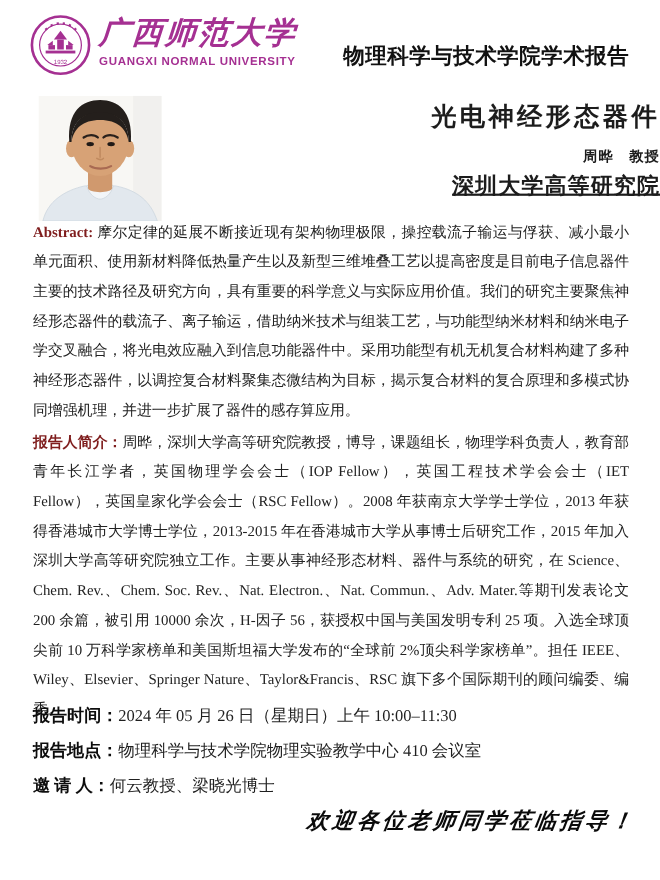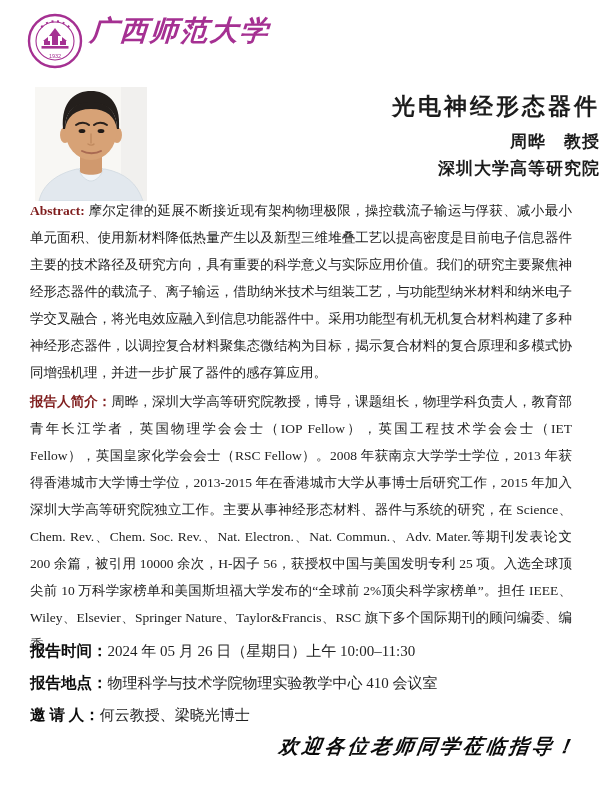--- a/index.html
+++ b/index.html
@@ -73,31 +73,32 @@
     text-align: right;
   }
   .talk-title {
     font-size: 23px;
     font-weight: bold;
     letter-spacing: 3px;
     line-height: 26px;
   }
   .speaker-name {
     margin-top: 12px;
-    font-size: 17px;
+    font-size: 13px;
     font-weight: bold;
     letter-spacing: 1px;
     line-height: 20px;
   }
   .speaker-affiliation {
     margin-top: 7px;
-    font-size: 17px;
+    font-size: 20px;
     font-weight: bold;
     letter-spacing: 1px;
     line-height: 20px;
+    text-decoration: underline;
   }
 
   
   .para {
     position: absolute;
     left: 30px;
     width: 542px;
     font-size: 13.5px;
     line-height: 27px;
     text-align: justify;
@@ -157,23 +158,25 @@
         <path d="M16,28 L21,24 L21,28 Z"></path>
         <path d="M40,28 L35,24 L35,28 Z"></path>
         <rect x="17" y="28" width="6" height="4"></rect>
         <rect x="33" y="28" width="6" height="4"></rect>
         <rect x="14.5" y="33" width="27" height="2.6"></rect>
       </g>
       <text x="28" y="45" text-anchor="middle" font-size="5.5" font-family="Liberation Sans, sans-serif" fill="#a53092">1932</text>
     </svg>
     <div class="logo-text">
       <div class="univ-cn">广西师范大学</div>
+      <div class="univ-en">GUANGXI NORMAL UNIVERSITY</div>
     </div>
   </div>
 
+  <div class="report-type">物理科学与技术学院学术报告</div>
 
   <svg class="photo" viewBox="0 0 112 114" preserveAspectRatio="none" aria-hidden="true">
     <rect x="0" y="0" width="112" height="114" fill="#f8f7f4"></rect>
     <rect x="86" y="0" width="26" height="114" fill="#f1f0ee"></rect>
 
     <path d="M4,114 C8,96 24,86 42,82 L70,82 C90,86 102,96 108,114 Z" fill="#e2e8ee" stroke="#cfd8e0" stroke-width="0.8"></path>
     <path d="M44,82 C46,90 52,94 56,94 C60,94 66,90 68,82 L64,79 L48,79 Z" fill="#f2f5f8" stroke="#ccd5dd" stroke-width="0.7"></path>
 
     <path d="M45,58 L67,58 L67,84 C67,89 45,89 45,84 Z" fill="#d0996e"></path>
     <path d="M45,58 L67,58 L67,66 C60,71 52,71 45,66 Z" fill="#c08a5f"></path>

